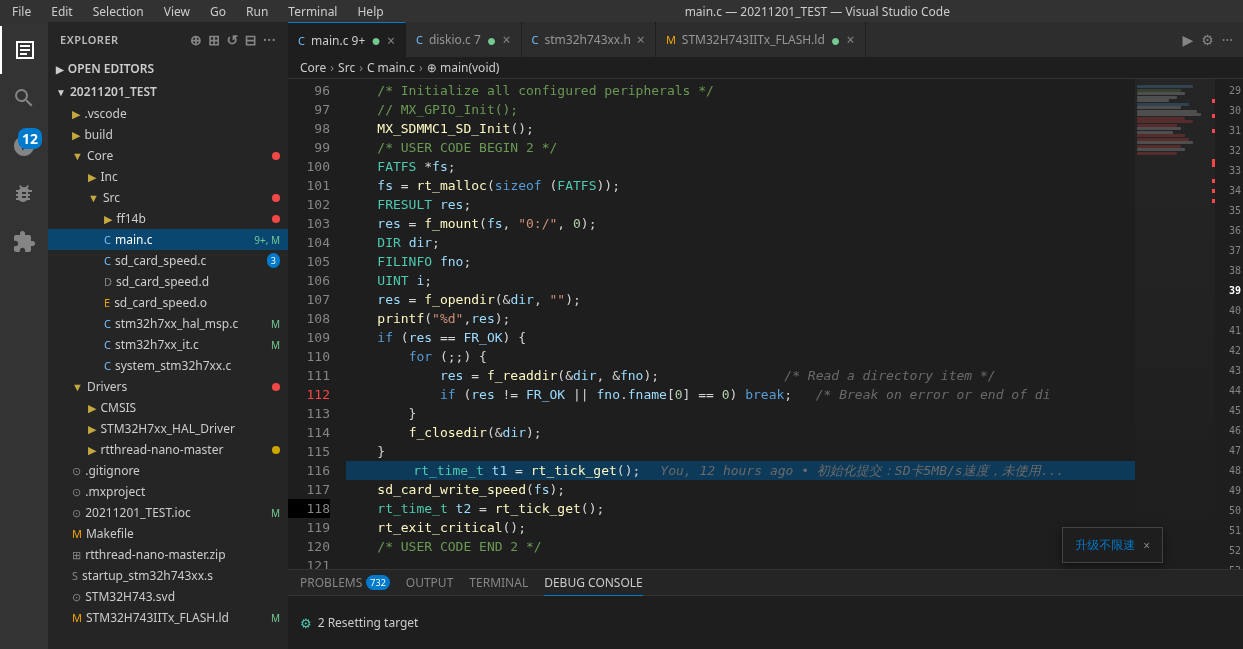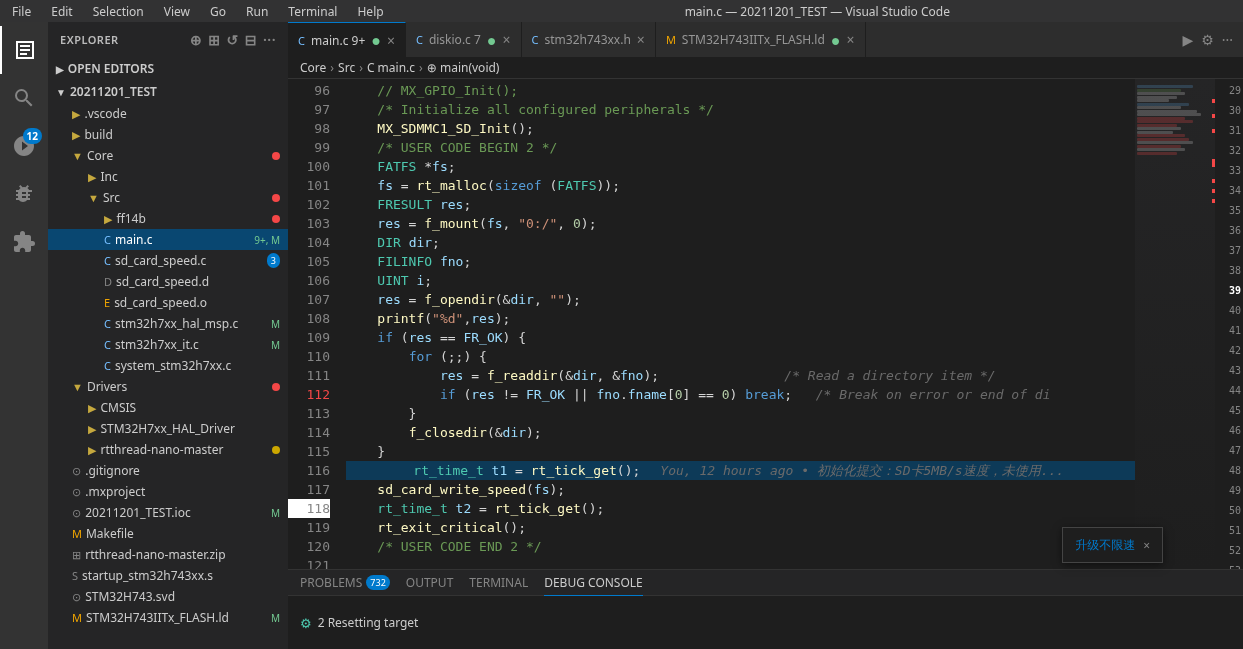--- a/index.html
+++ b/index.html
@@ -67,21 +67,21 @@
       color: #858585;
     }
     .activity-icon.active { color: #ffffff; border-left: 2px solid #ffffff; }
     .activity-icon svg { width: 24px; height: 24px; }
     .activity-icon .badge {
       position: absolute;
       top: 6px;
       right: 6px;
       background: #007acc;
       color: white;
-      font-size: 10px;
+      font-size: 14px;
       border-radius: 8px;
       padding: 1px 4px;
       font-weight: bold;
     }
     
     #sidebar {
       width: 240px;
       background: #252526;
       display: flex;
       flex-direction: column;
@@ -602,29 +602,29 @@
         <div>108</div>
           <div>109</div>
           <div>110</div>
           <div>111</div>
         <div style="color:#f44747">112</div>
           <div>113</div>
           <div>114</div>
           <div>115</div>
         <div>116</div>
           <div>117</div>
-          <div style="background:#ffffff">118</div>
+          <div style="background:#000000">118</div>
           <div>119</div>
         <div>120</div>
           <div>121</div>
 
       </div>
       <div id="code-content">
+        <span class="code-line"><span class="comment">    /* Initialize all configured peripherals */</span></span>
         <span class="code-line"><span class="comment">    // MX_GPIO_Init();</span></span>
-        <span class="code-line"><span class="comment">    /* Initialize all configured peripherals */</span></span>
         <span class="code-line">    <span class="fn">MX_SDMMC1_SD_Init</span>();</span>
         <span class="code-line"><span class="comment">    /* USER CODE BEGIN 2 */</span></span>
         <span class="code-line">    <span class="type">FATFS</span> *<span class="var">fs</span>;</span>
         <span class="code-line">    <span class="var">fs</span> = <span class="fn">rt_malloc</span>(<span class="kw">sizeof</span> (<span class="type">FATFS</span>));</span>
         <span class="code-line">    <span class="type">FRESULT</span> <span class="var">res</span>;</span>
         <span class="code-line">    <span class="var">res</span> = <span class="fn">f_mount</span>(<span class="var">fs</span>, <span class="str">"0:/"</span>, <span class="num">0</span>);</span>
         <span class="code-line"></span>
         <span class="code-line">    <span class="type">DIR</span> <span class="var">dir</span>;</span>
         <span class="code-line">    <span class="type">FILINFO</span> <span class="var">fno</span>;</span>
         <span class="code-line">    <span class="type">UINT</span> <span class="var">i</span>;</span>

